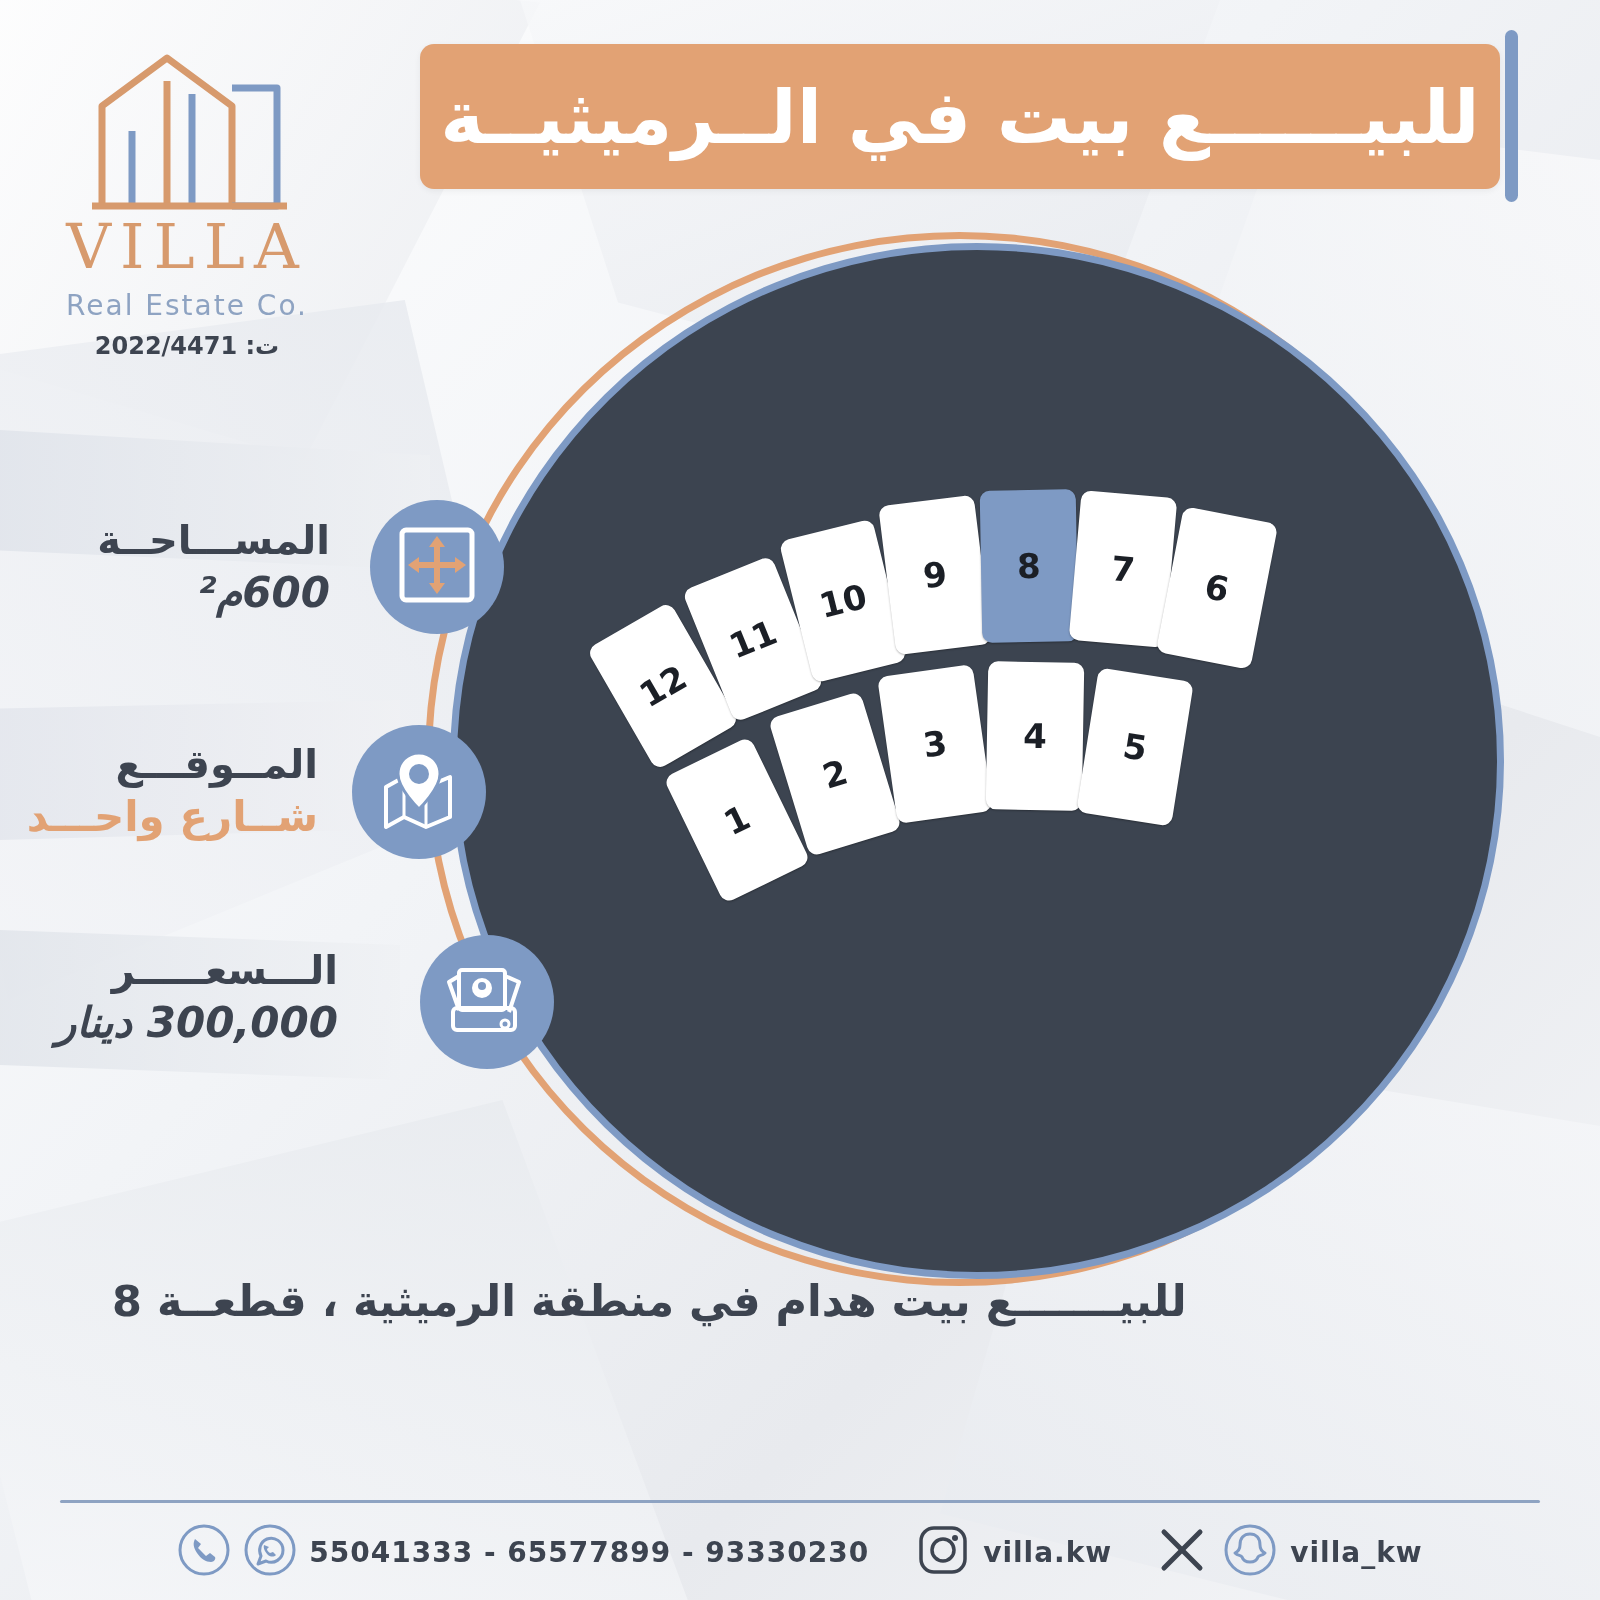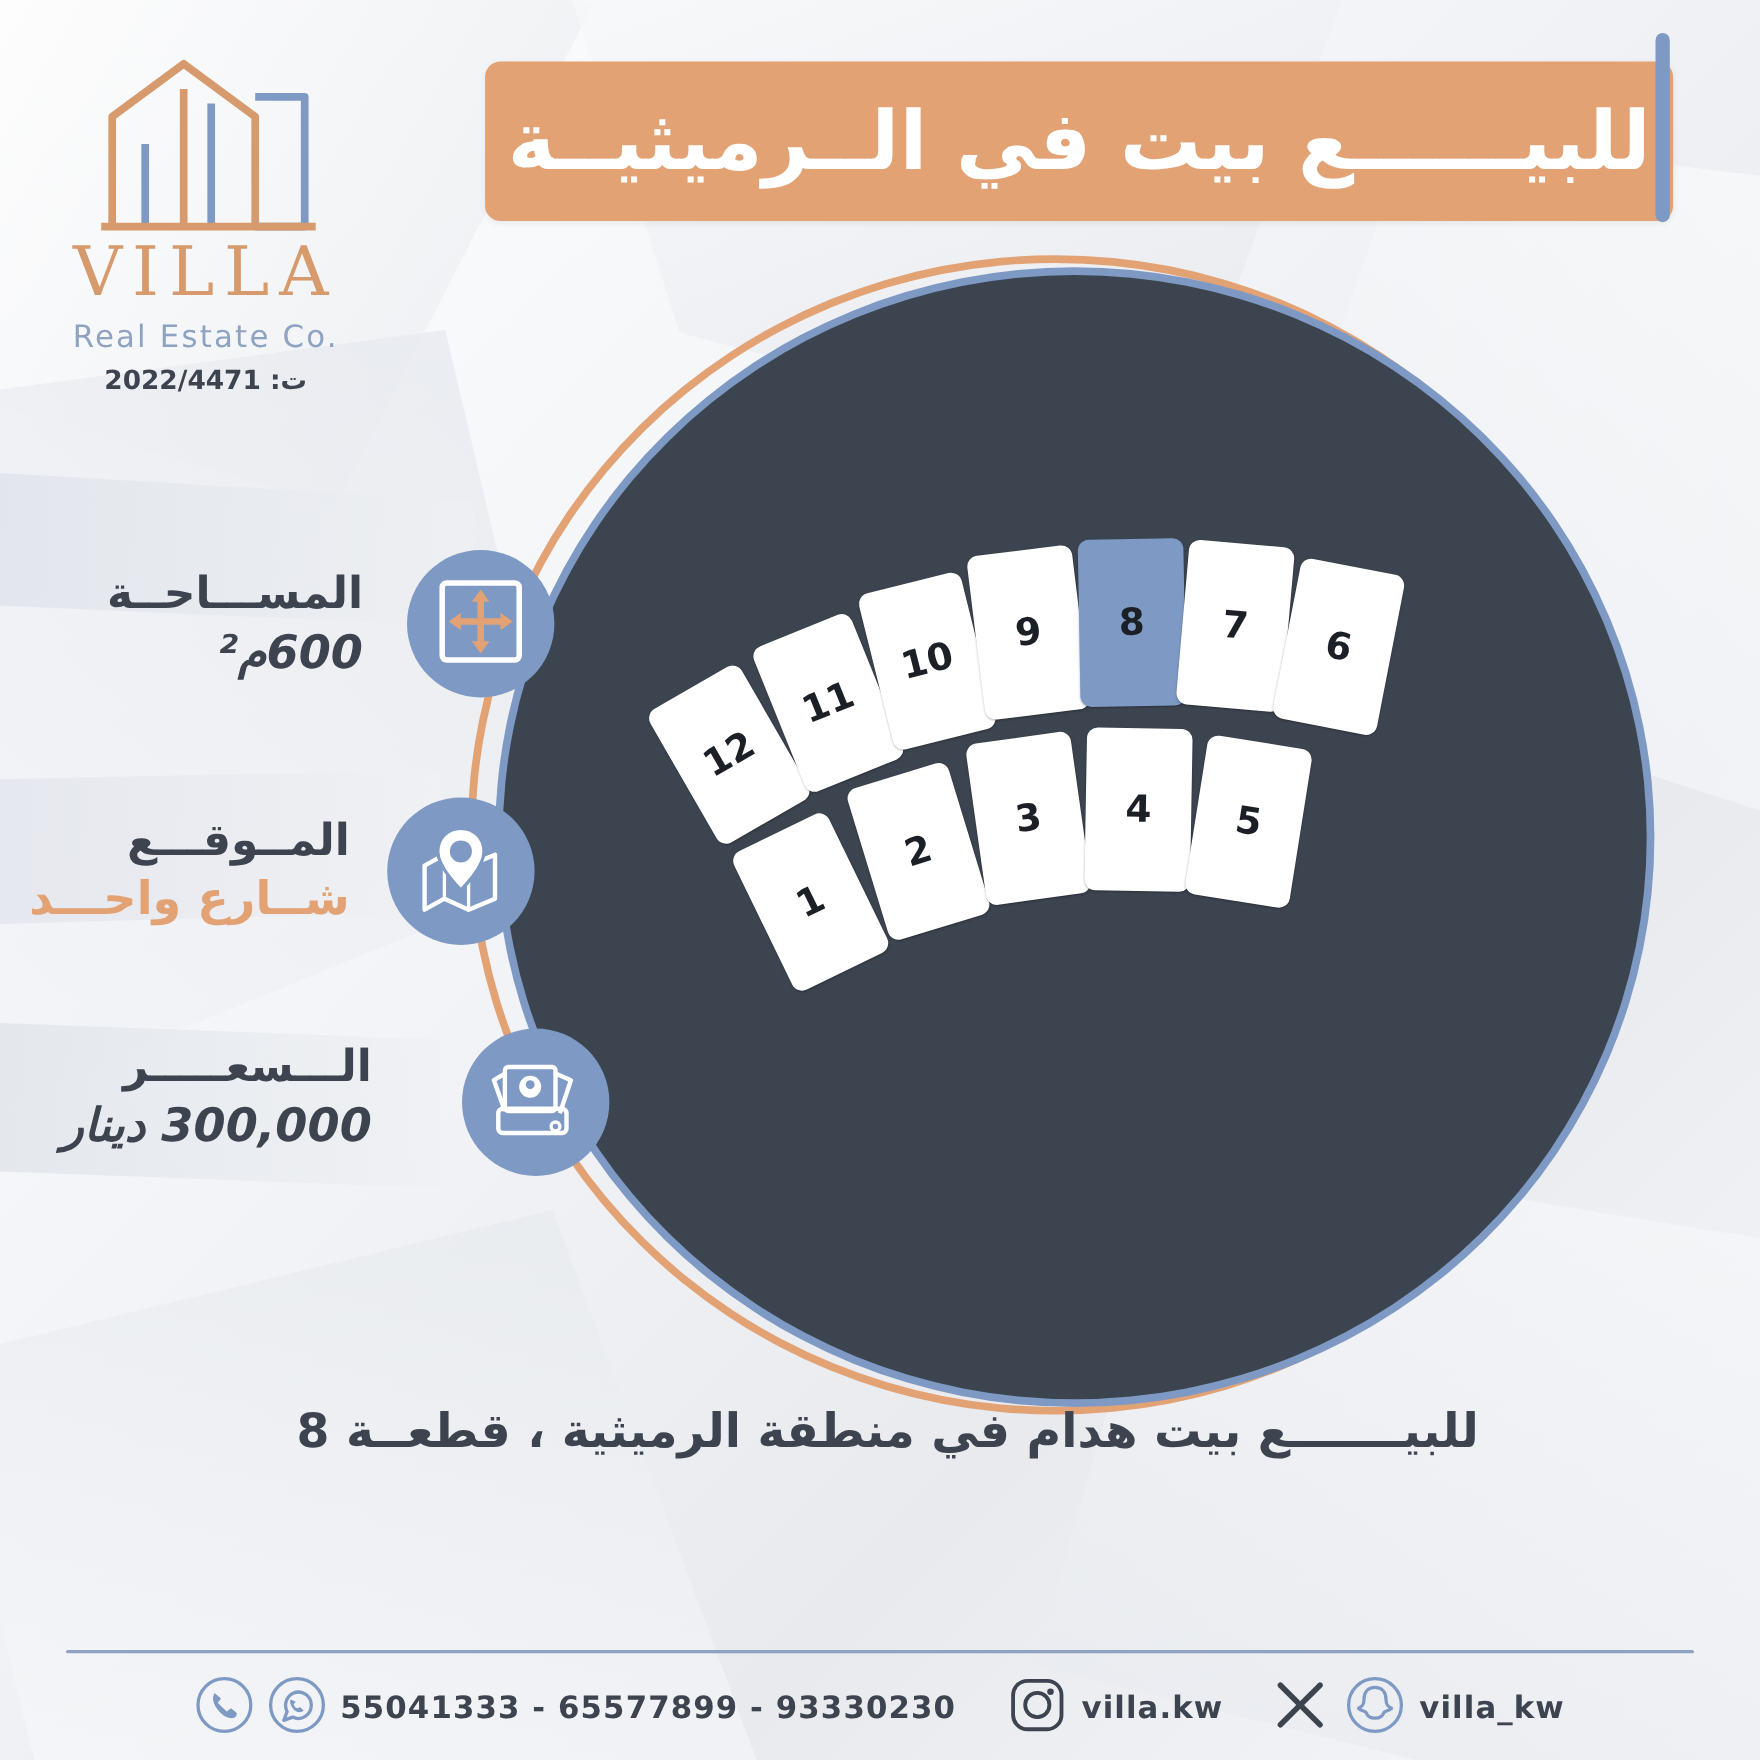--- a/index.html
+++ b/index.html
@@ -48,31 +48,30 @@
   .f7 { top: 430px; left: 0; width: 430px; height: 140px;
         background: linear-gradient(90deg,#dfe3ea,#eef0f3); clip-path: polygon(0 0,100% 18%,100% 100%,0 86%); }
   .f8 { top: 700px; left: 0; width: 400px; height: 140px;
         background: linear-gradient(90deg,#e2e5ec,#f0f1f4); clip-path: polygon(0 6%,100% 0,100% 92%,0 100%); }
   .f9 { top: 930px; left: 0; width: 400px; height: 150px;
         background: linear-gradient(90deg,#e0e4ea,#eff1f4); clip-path: polygon(0 0,100% 10%,100% 100%,0 90%); }
 
   
   .title-bar {
     position: absolute;
-    top: 56px;
+    top: 44px;
     left: 420px;
     width: 1080px;
     height: 145px;
     background: #e2a274;
     border-radius: 14px;
     display: flex;
     align-items: center;
     justify-content: center;
     box-shadow: 0 2px 6px rgba(0,0,0,0.06);
-    margin-left: 21px;
   }
   .title-bar .title-text {
     color: #ffffff;
     font-size: 74px;
     font-weight: bold;
     letter-spacing: 2px;
     direction: rtl;
     white-space: nowrap;
     font-family: "DejaVu Sans", "Liberation Sans", sans-serif;
   }
@@ -198,23 +197,23 @@
     letter-spacing: 1px;
     line-height: 1.2;
     margin-top: 6px;
   }
   .info-value.dark { color: #3d4450; font-style: italic; }
 
   
   .desc {
     position: absolute;
     top: 1268px;
-    left: 127px;
+    left: 112px;
     width: 1360px;
-    text-align: center;
+    text-align: left;
     direction: rtl;
     color: #3d4450;
     font-size: 43px;
     font-weight: bold;
     line-height: 1.55;
   }
 
   
   .footer-rule {
     position: absolute;

